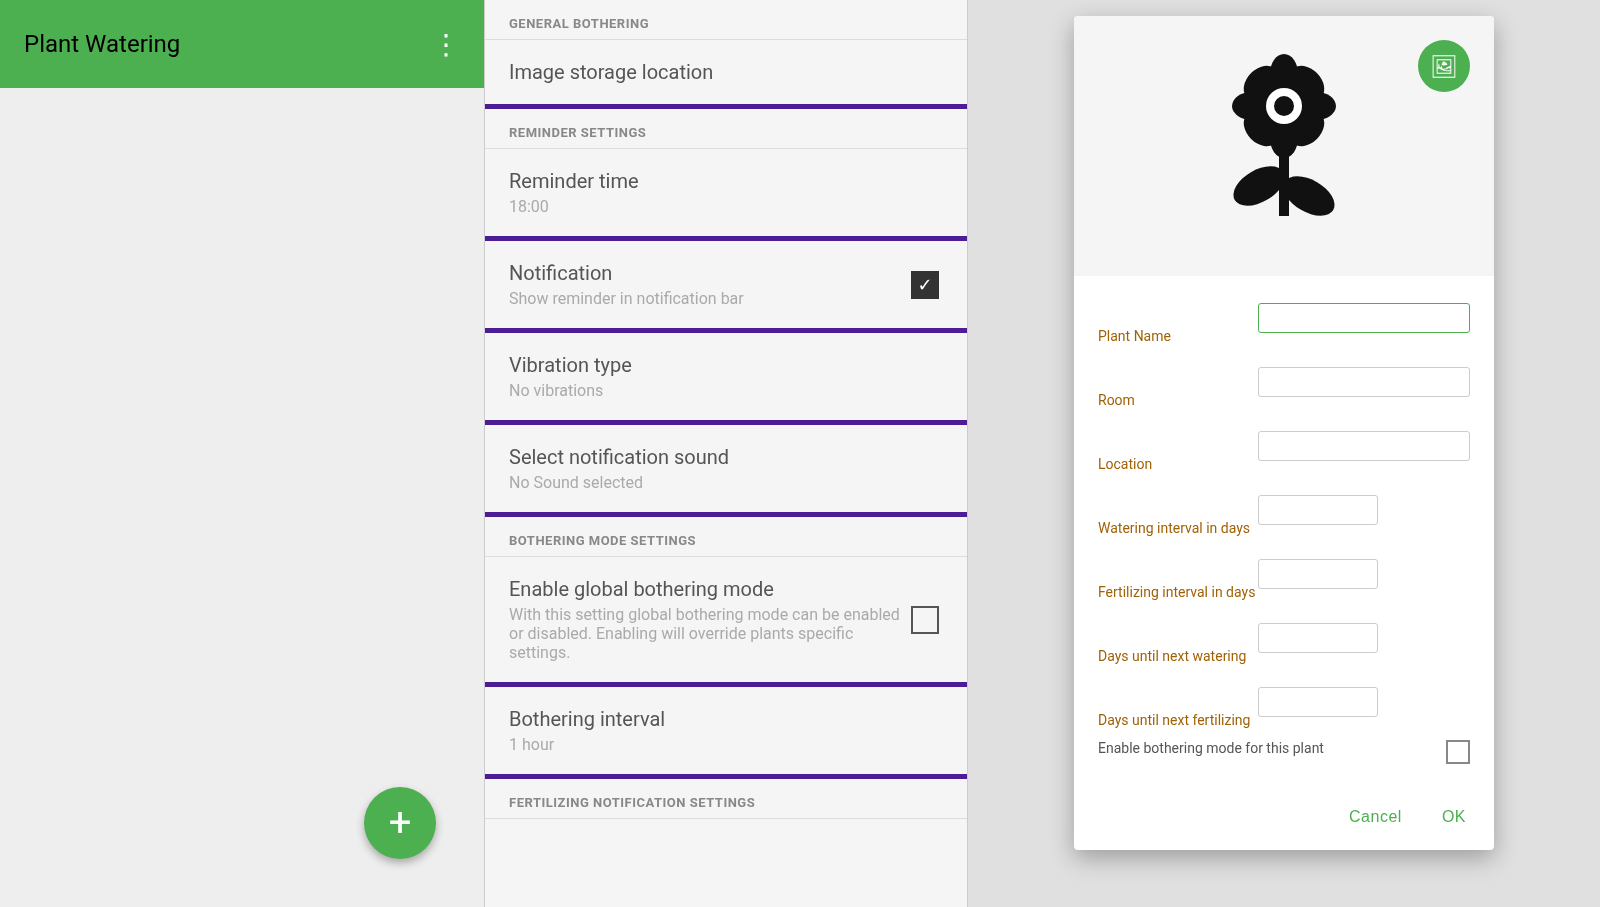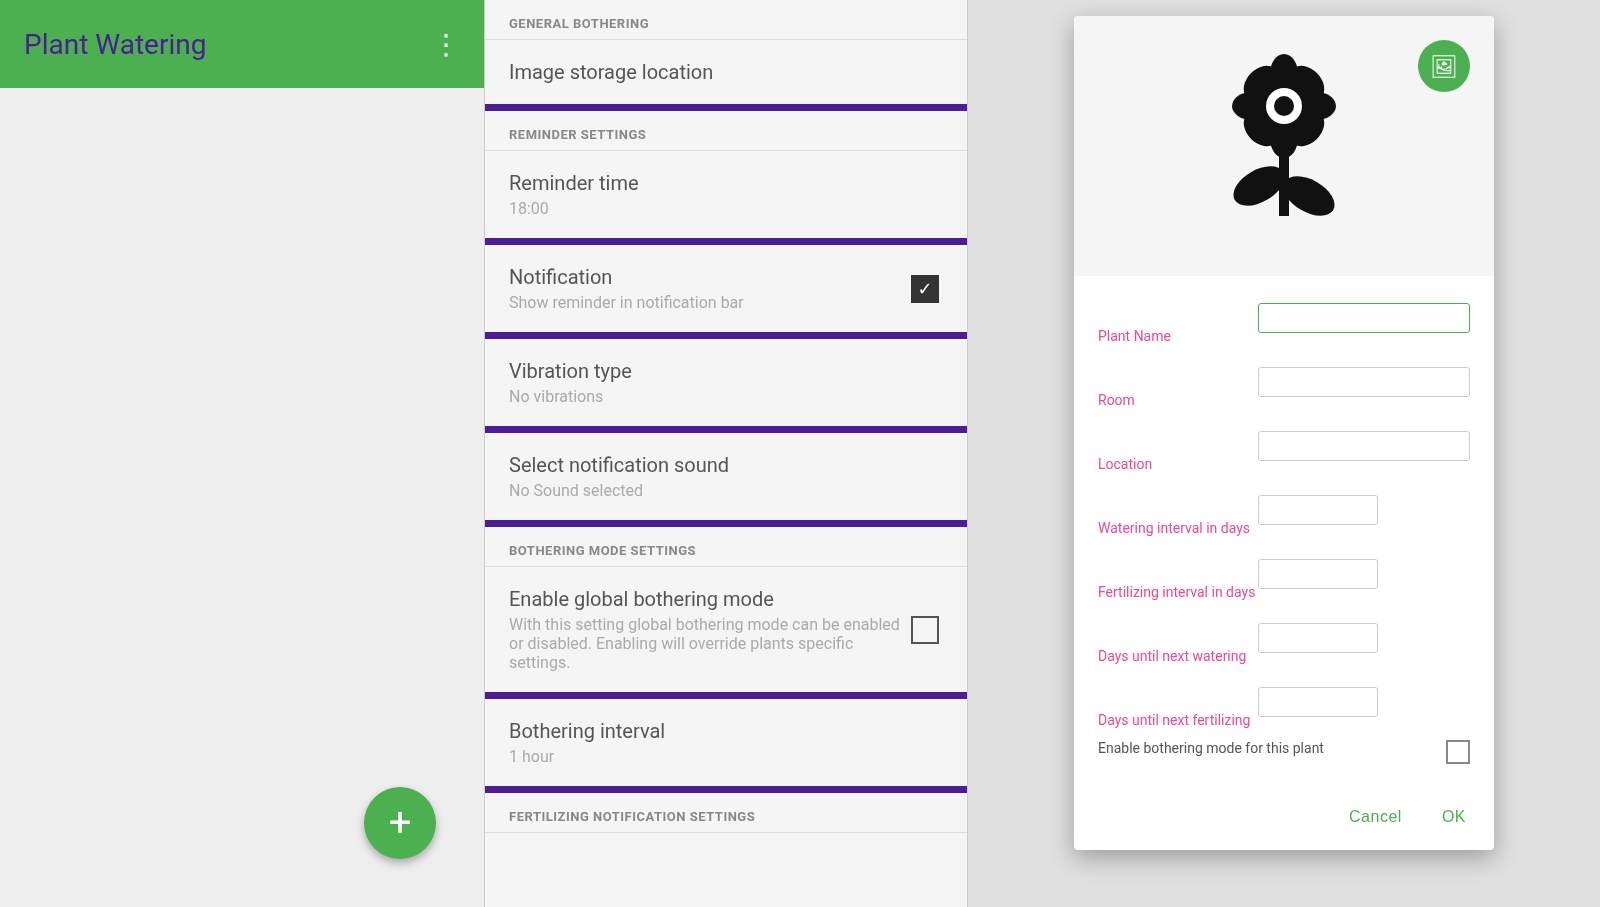--- a/index.html
+++ b/index.html
@@ -23,22 +23,22 @@
     }
     .app-bar {
       background: #4CAF50;
       height: 88px;
       display: flex;
       align-items: center;
       justify-content: space-between;
       padding: 0 24px;
     }
     .app-title {
-      color: #4c1d95;
-      font-size: 28px;
+      color: #000000;
+      font-size: 24px;
       font-weight: 400;
     }
     .more-icon {
       color: white;
       font-size: 28px;
       cursor: pointer;
     }
     .left-content {
       flex: 1;
       position: relative;
@@ -76,21 +76,21 @@
       padding: 16px 24px 8px;
       font-size: 13px;
       font-weight: 700;
       color: #888;
       letter-spacing: 0.5px;
       background: #f5f5f5;
       border-bottom: 1px solid #ddd;
     }
     .settings-item {
       padding: 20px 24px;
-      border-bottom: 7px solid #4c1d95;
+      border-bottom: 5px solid #4c1d95;
       background: #f5f5f5;
       display: flex;
       align-items: center;
       justify-content: space-between;
       cursor: pointer;
     }
     .settings-item-text {
       flex: 1;
     }
     .settings-item-title {
@@ -173,21 +173,21 @@
     .dialog-form {
       padding: 16px 24px;
     }
     .form-row {
       display: flex;
       align-items: center;
       margin-bottom: 12px;
     }
     .form-label {
       font-size: 14px;
-      color: #ec4899;
+      color: #a16207;
       width: 160px;
       flex-shrink: 0;
       margin-top: 36px;
     }
     .form-input {
       flex: 1;
       border: 1.5px solid #ccc;
       border-radius: 3px;
       padding: 6px 8px;
       font-size: 14px;

